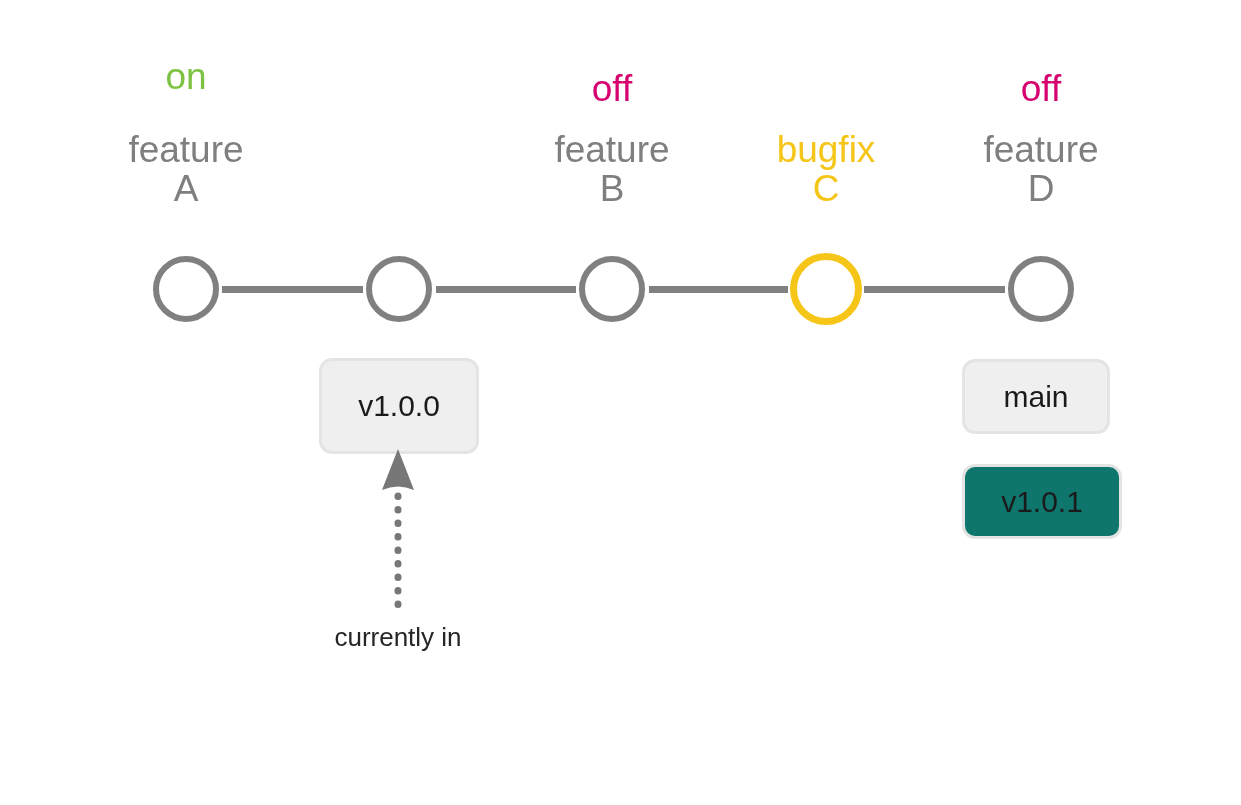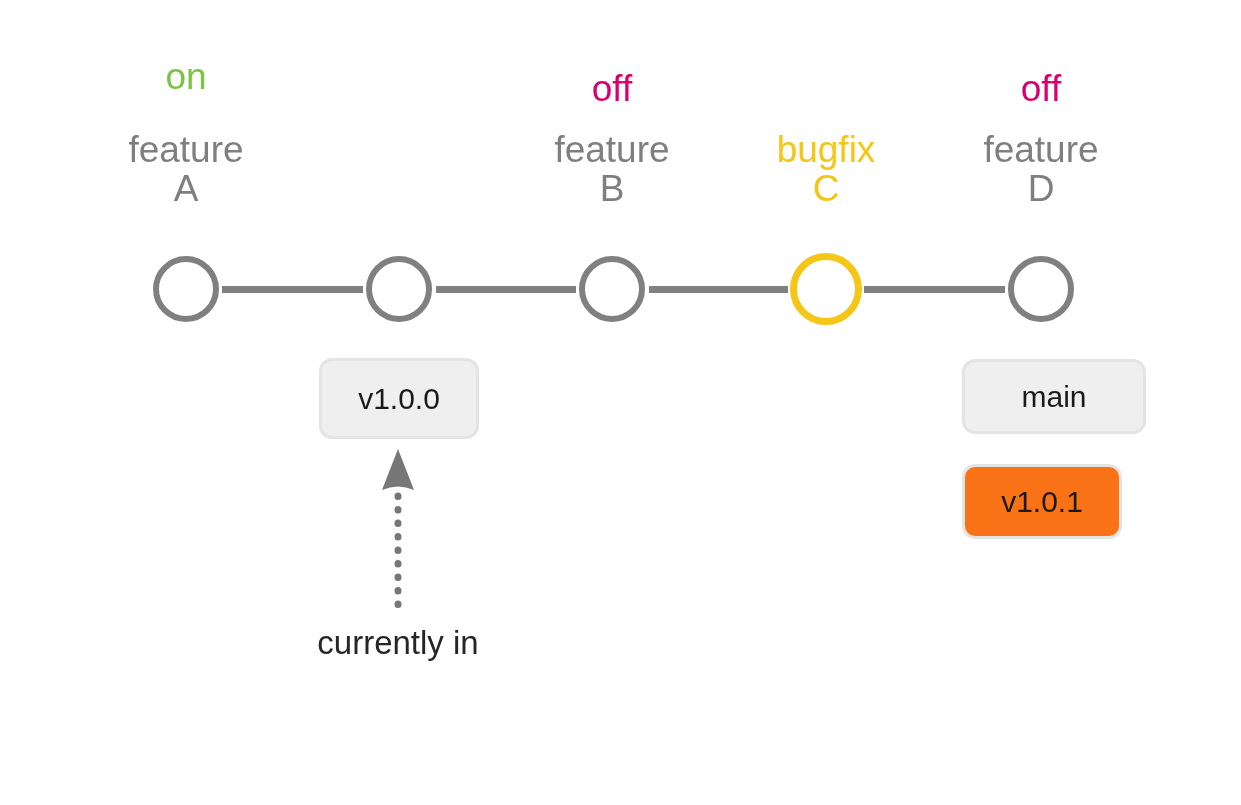--- a/index.html
+++ b/index.html
@@ -73,21 +73,21 @@
     align-items: center;
     justify-content: center;
     font-size: 30px;
     color: #1a1a1a;
   }
 
   
   .annot-text {
     position: absolute;
     text-align: right;
-    font-size: 33px;
+    font-size: 26px;
     line-height: 1.55;
     color: #262626;
     transform: translateX(-50%);
     white-space: nowrap;
   }
   .annot-text .ln { display: block; }
 
   svg.overlay {
     position: absolute;
     left: 0;
@@ -133,27 +133,27 @@
   </div>
   <div class="branch-label" style="left:826px; top:131px; color:#F5C518;">
     <span class="ln">bugfix</span>
     <span class="ln">C</span>
   </div>
   <div class="branch-label" style="left: 1041px; top: 131px; color: rgb(127, 127, 127);">
     <span class="ln">feature</span>
     <span class="ln">D</span>
   </div>
 
-  <div class="tag-box" style="left: 319px; top: 358px; width: 160px; height: 81px; background: rgb(239, 239, 239); border-color: rgb(228, 228, 228); color: rgb(26, 26, 26);">
+  <div class="tag-box" style="left: 319px; top: 358px; width: 160px; height: 96px; background: rgb(239, 239, 239); border-color: rgb(228, 228, 228); color: rgb(26, 26, 26);">
     <span>v1.0.0</span>
   </div>
-  <div class="tag-box" style="left: 962px; top: 359px; width: 184px; height: 75px; background: rgb(239, 239, 239); border-color: rgb(228, 228, 228); color: rgb(26, 26, 26);">
+  <div class="tag-box" style="left: 962px; top: 359px; width: 148px; height: 75px; background: rgb(239, 239, 239); border-color: rgb(228, 228, 228); color: rgb(26, 26, 26);">
     <span>main</span>
   </div>
-  <div class="tag-box" style="left: 962px; top: 464px; width: 160px; height: 75px; background: #f97316; border-color: rgb(228, 228, 228); color: rgb(26, 26, 26); text-align: center;">
+  <div class="tag-box" style="left: 962px; top: 464px; width: 160px; height: 75px; background: #0f766e; border-color: rgb(228, 228, 228); color: rgb(26, 26, 26); text-align: center;">
     <span>v1.0.1</span>
   </div>
 
   <svg class="overlay" viewBox="0 0 1241 805" xmlns="http://www.w3.org/2000/svg">
 
     <path d="M 398 449 L 414 490 Q 398 483 382 490 Z" fill="#777777"></path>
 
     <line x1="398" y1="496" x2="398" y2="606" stroke="#777777" stroke-width="7" stroke-linecap="round" stroke-dasharray="0.5 13"></line>
   </svg>
 

